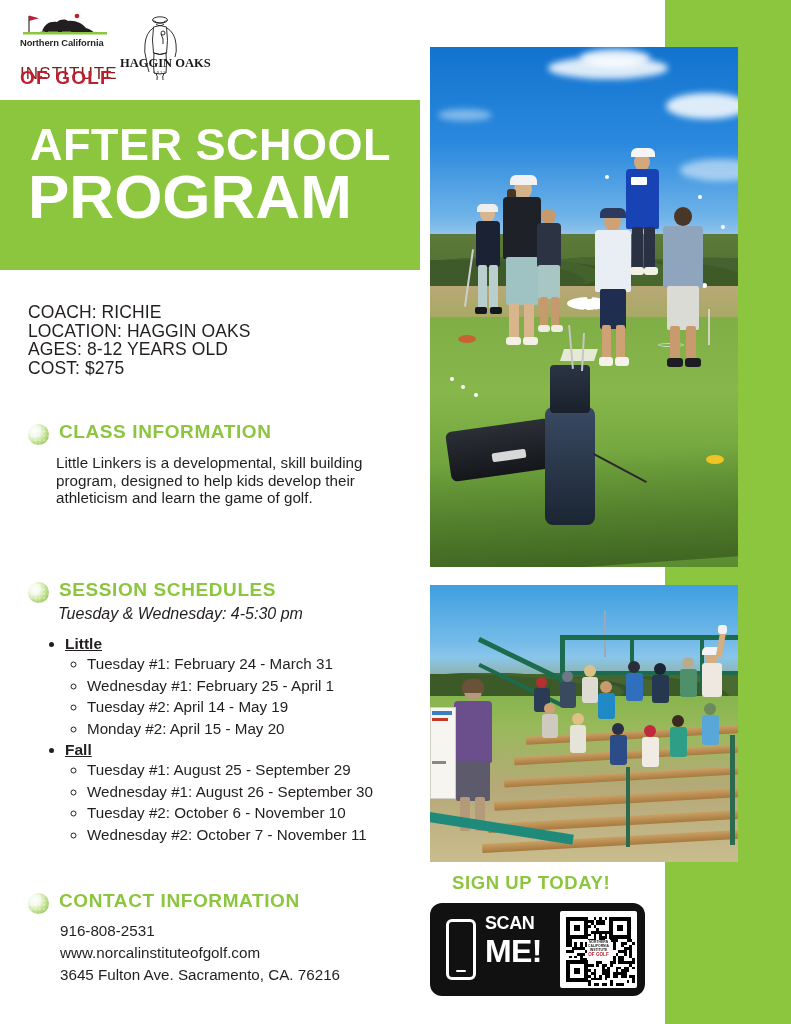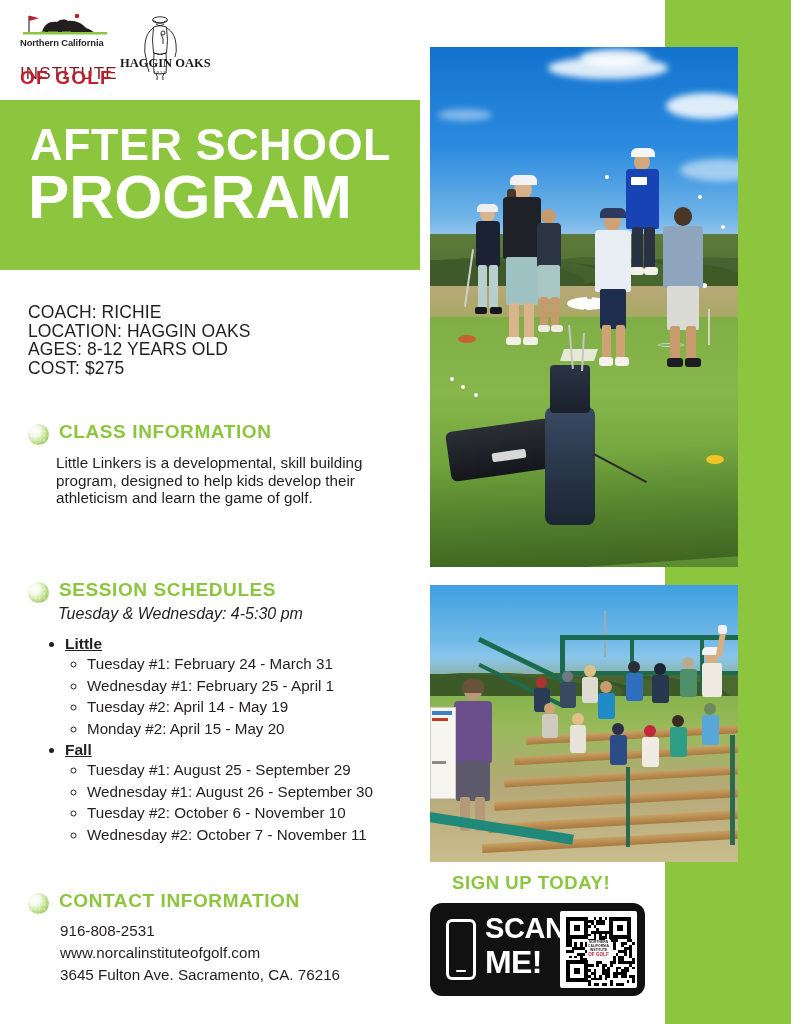--- a/index.html
+++ b/index.html
@@ -206,21 +206,21 @@
     border:3px solid #ffffff; border-radius:6px;
   }
   .phone-ic::after {
     content:""; position:absolute; left:50%; bottom:5px; transform:translateX(-50%);
     width:10px; height:2px; background:#fff; border-radius:1px;
   }
   .scan-words {
     position:absolute; left:55px; top:12px; width:72px; color:#fff;
     font-family:"Liberation Sans", sans-serif; font-weight:700; line-height:0.95;
   }
-  .scan-words .w1 { font-size:29px; letter-spacing:-0.4px; display:block; }
+  .scan-words .w1 { font-size:18px; letter-spacing:-0.4px; display:block; }
   .scan-words .w2 { font-size:32px; letter-spacing:-0.6px; display:block; margin-top:4px;}
   .qr-holder {
     position:absolute; right:8px; top:8px; width:77px; height:77px; background:#fff;
     border-radius:2px; padding:4px;
   }
   .qr-canvas { position:relative; width:100%; height:100%; }
   .qr-canvas .fp {
     position:absolute; width:22px; height:22px; border:4px solid #000; background:#fff;
   }
   .qr-canvas .fp::after {

